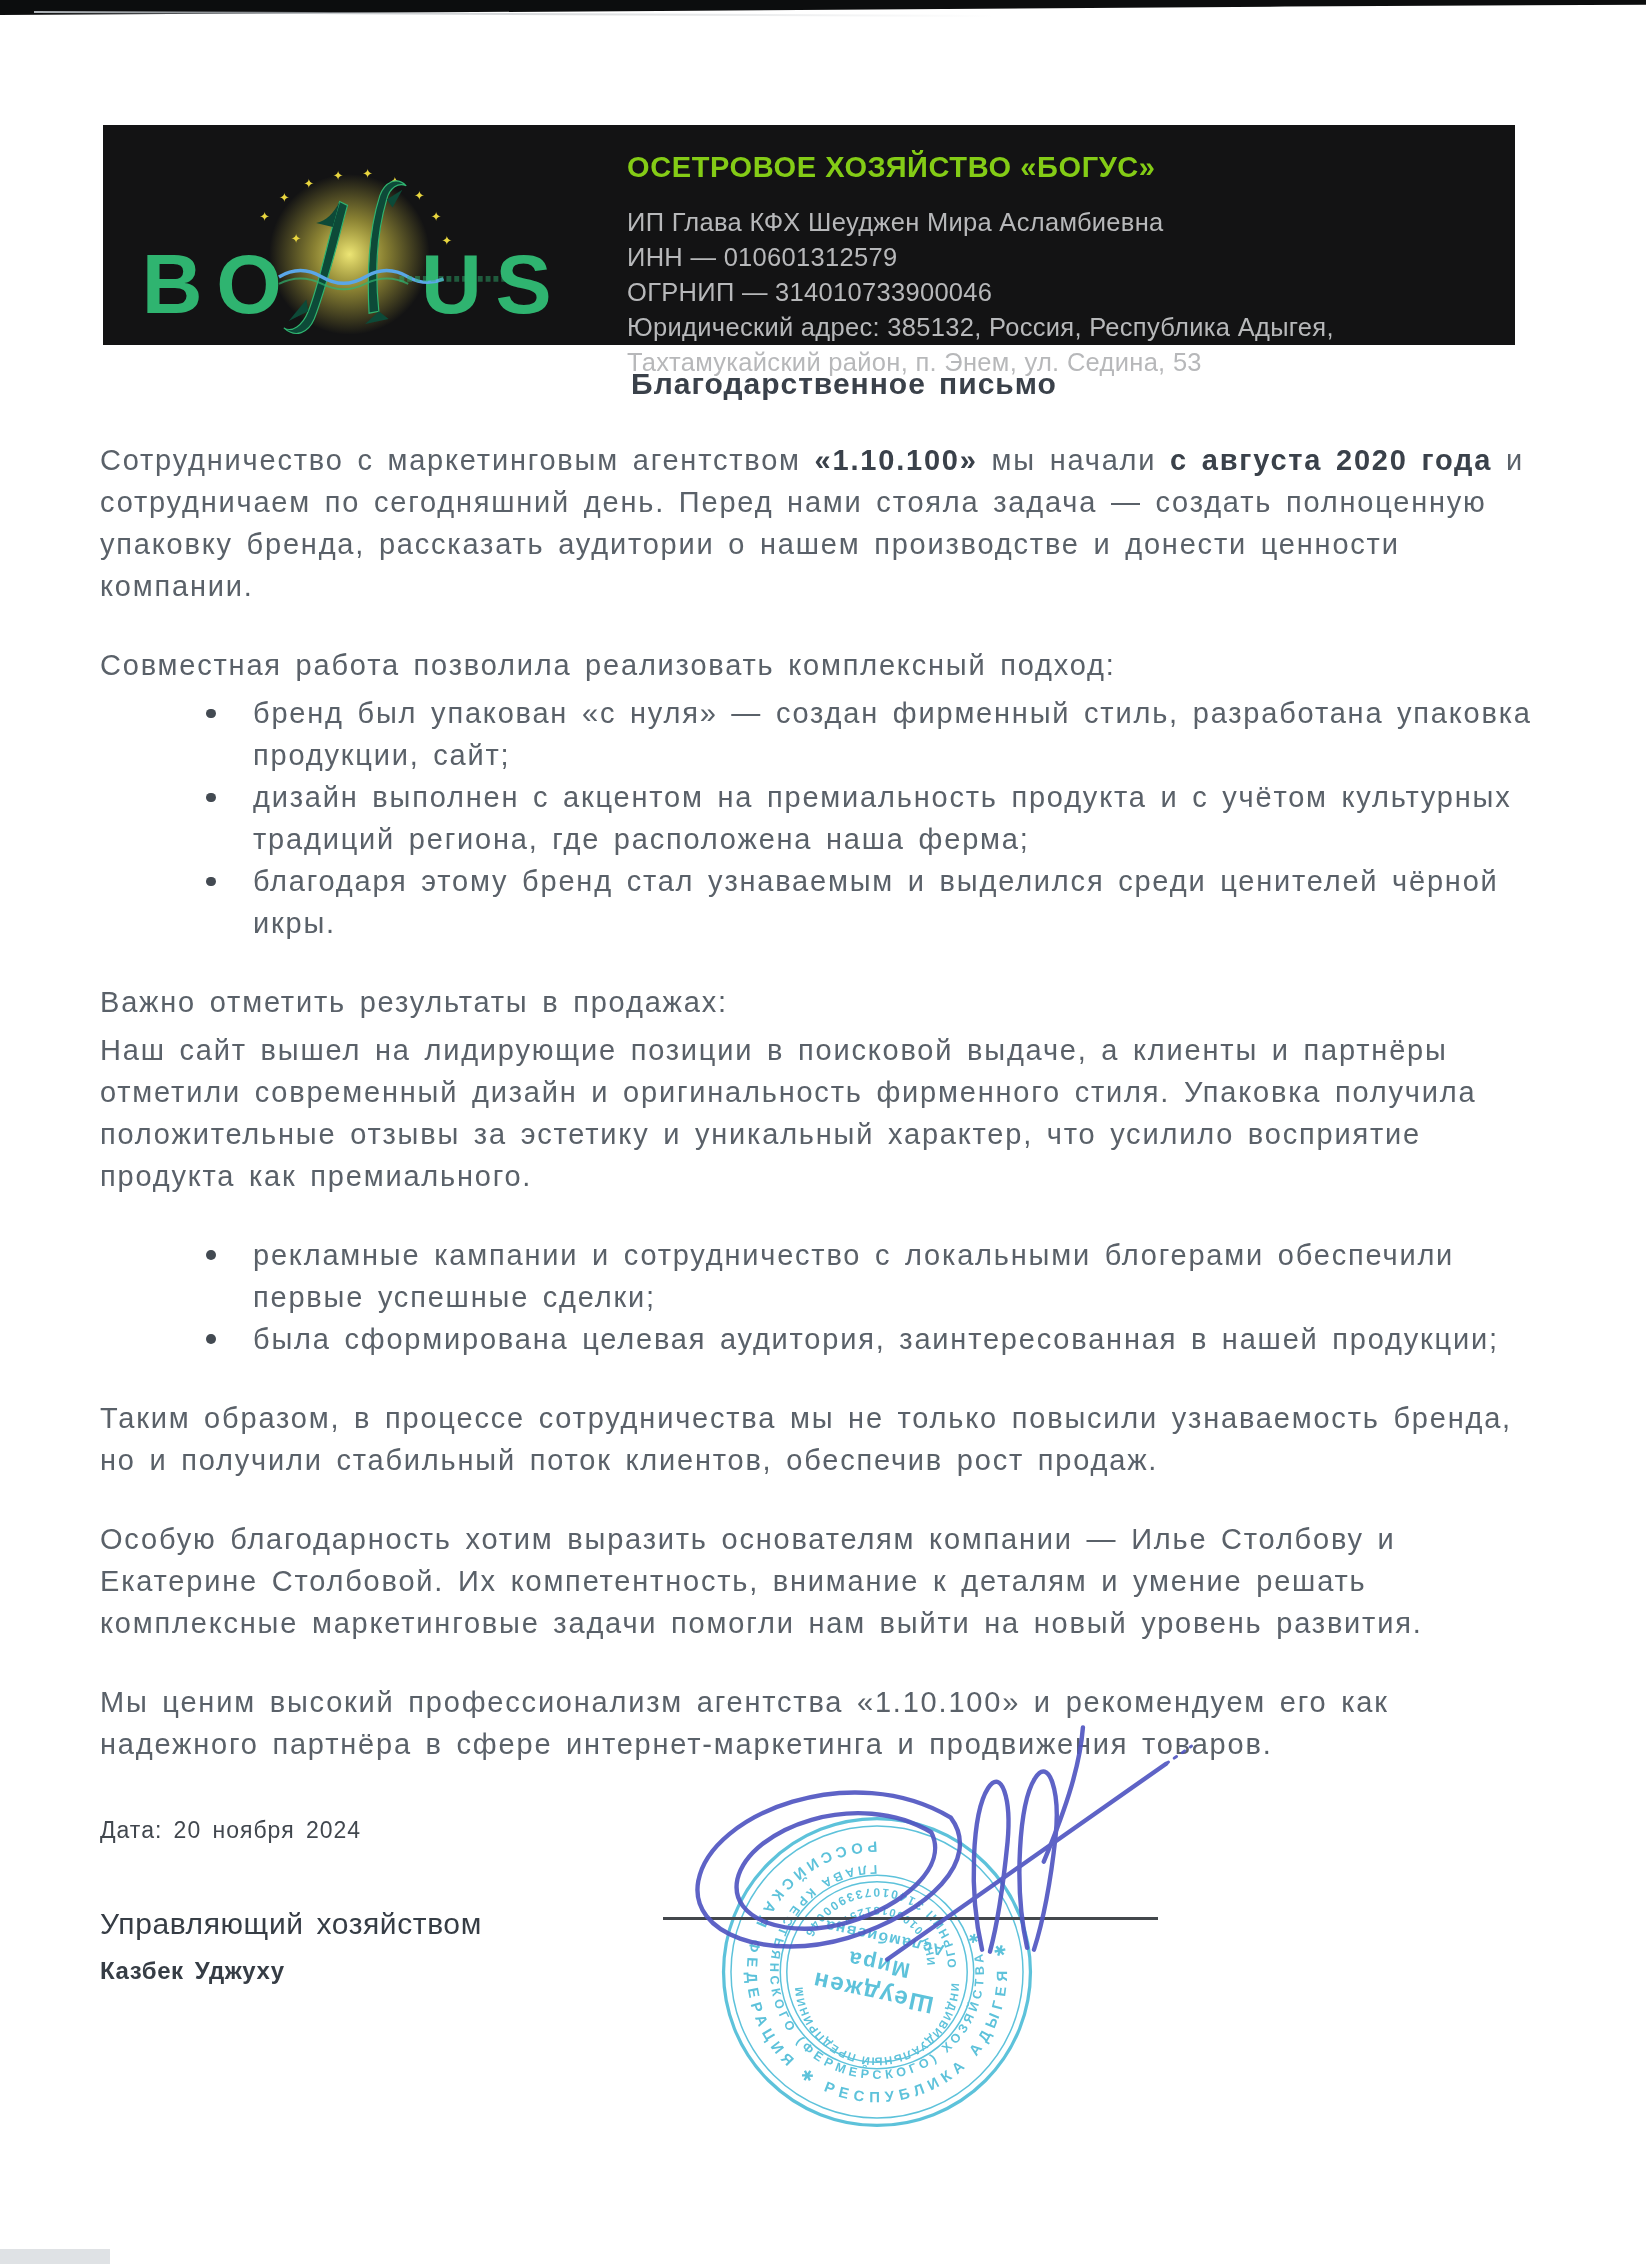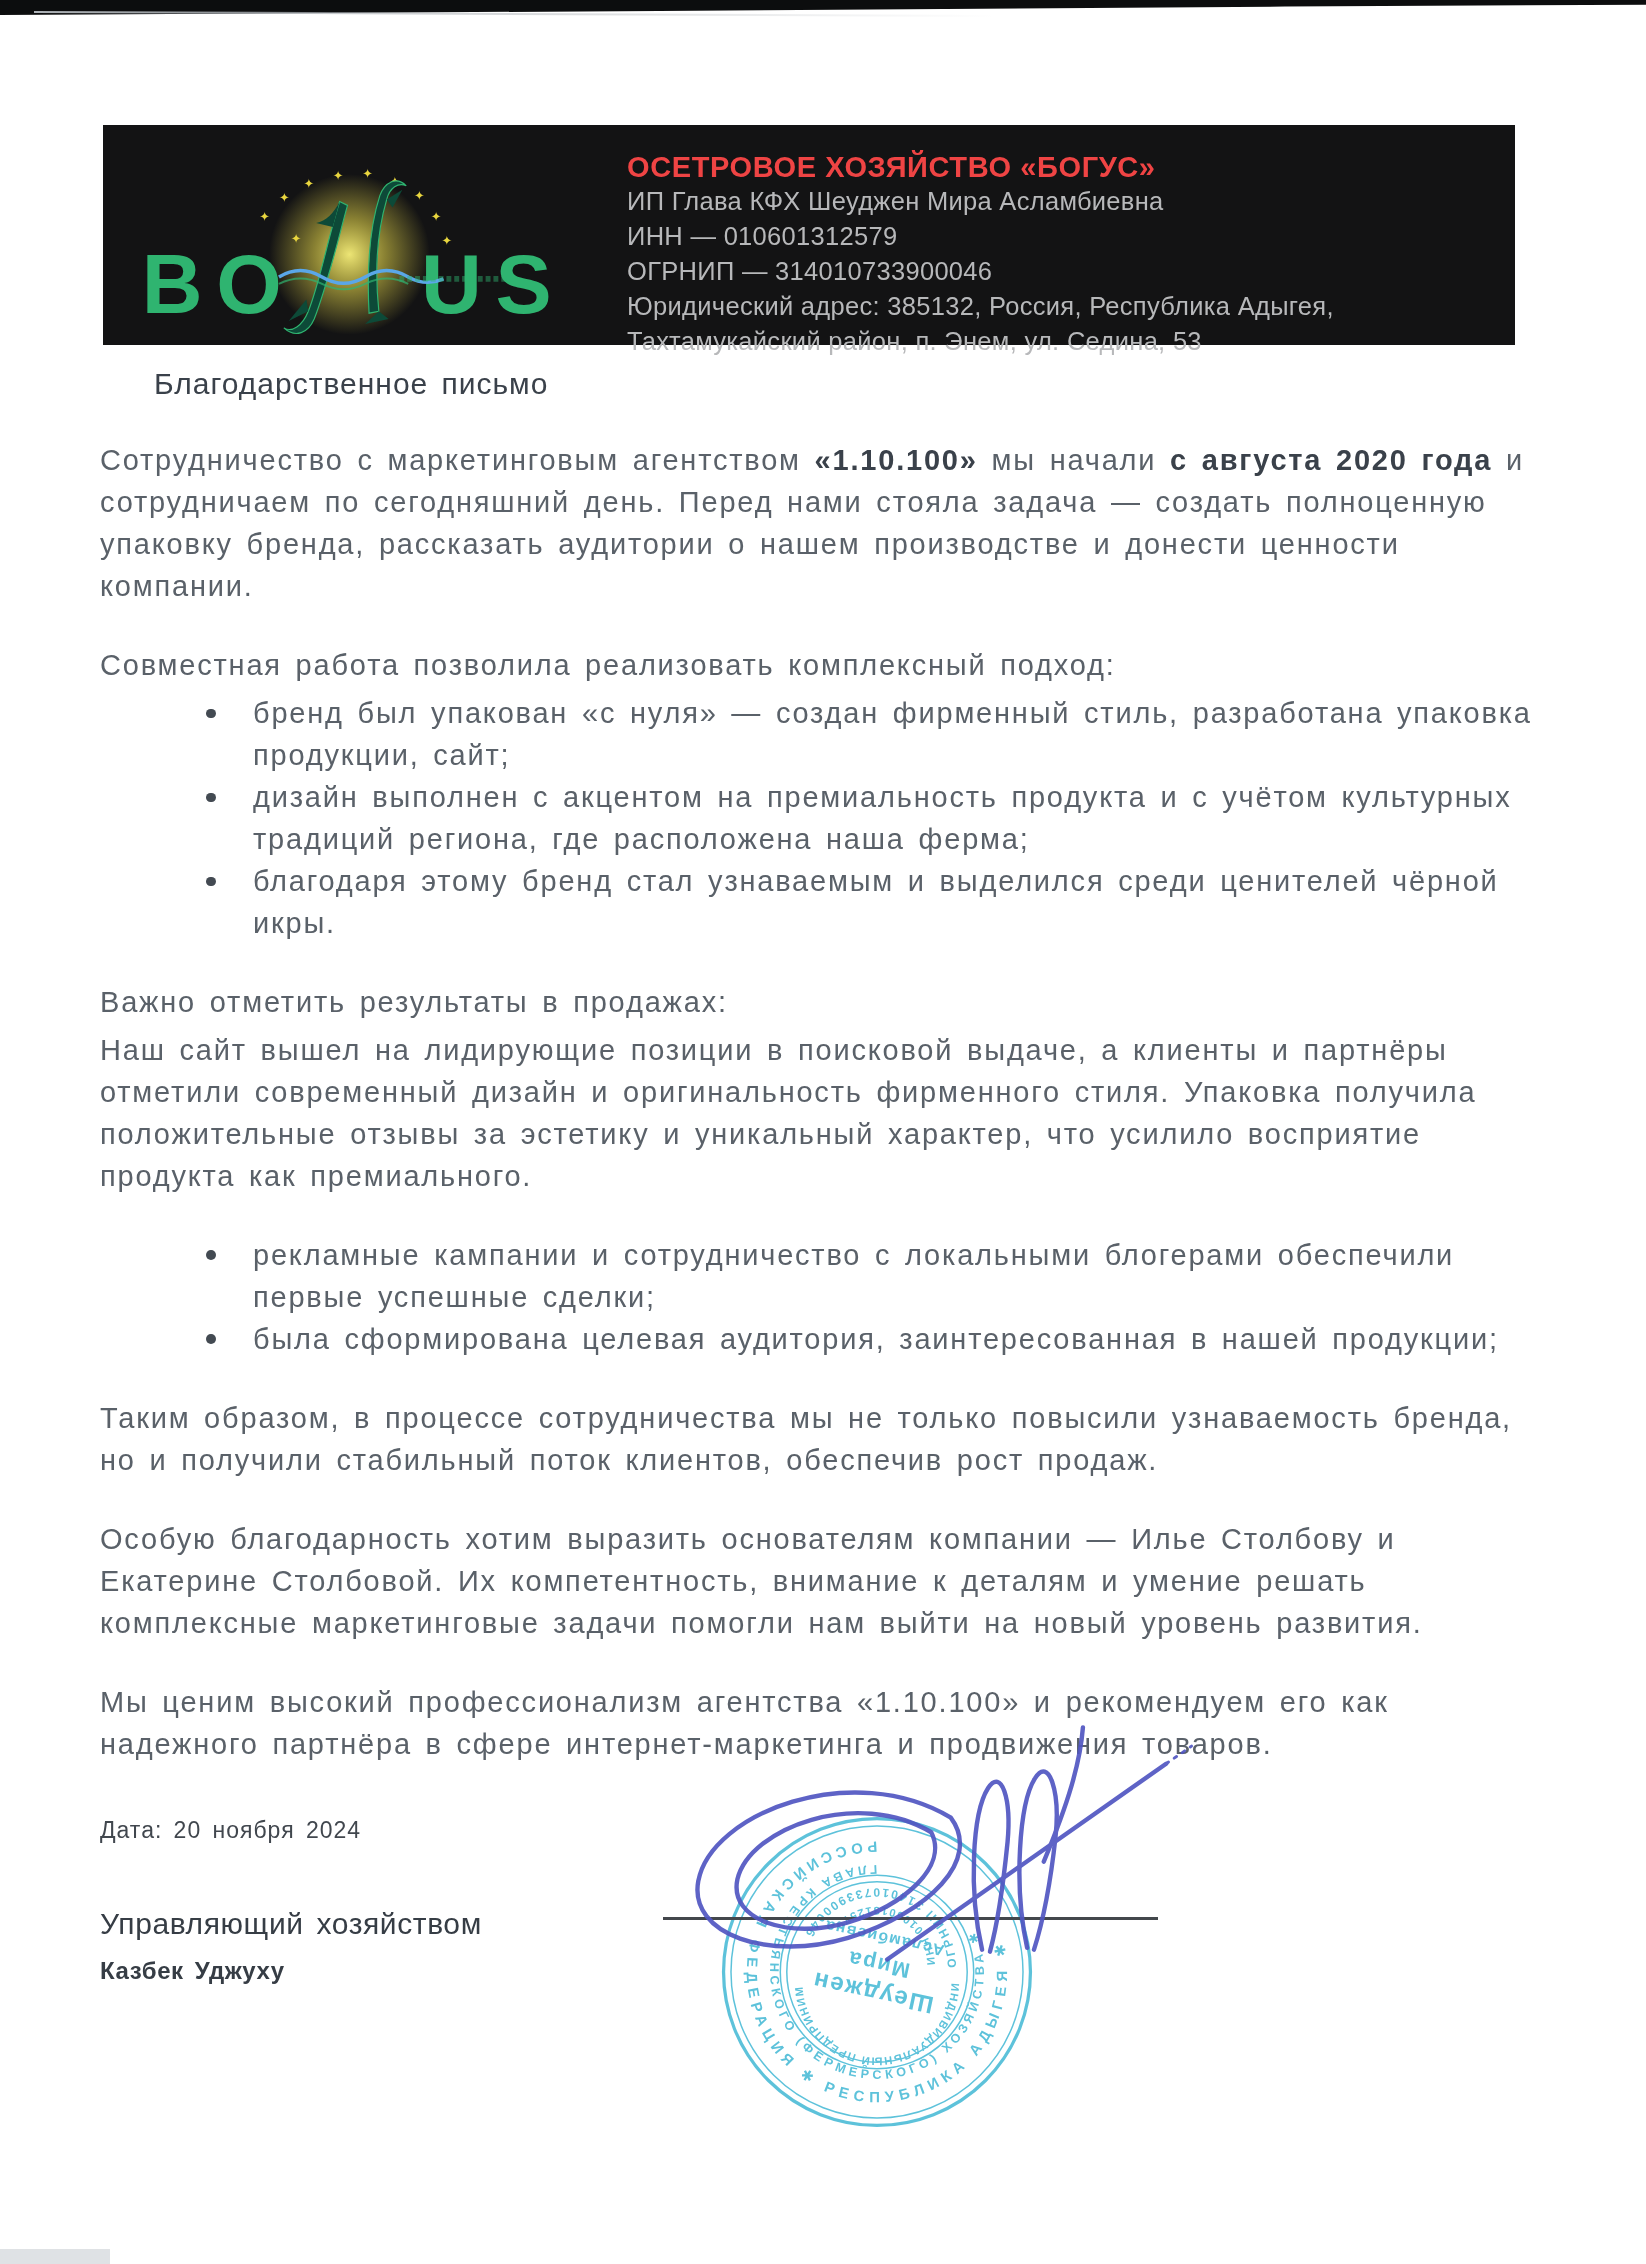--- a/index.html
+++ b/index.html
@@ -11,27 +11,27 @@
   .scan-top{position:absolute;top:0;left:0;width:1647px;height:15.7px;background:#0c0d0e;
     clip-path:polygon(0 0,100% 0,100% 30%,78% 42%,40% 70%,0 95%);}
   .scan-top-line{position:absolute;top:12.7px;left:34px;width:961px;height:2px;
     background:linear-gradient(to right,#aeb3b8,rgba(255,255,255,0));transform:rotate(.25deg);}
   .scan-bottom{position:absolute;left:0;top:2249px;width:110px;height:14.7px;background:#dfe2e5;}
 
   
   .letterhead{position:absolute;left:103px;top:125px;width:1412px;height:220px;background:#131314;}
   .logo{position:absolute;left:29px;top:39px;width:431px;height:172px;}
   .company{position:absolute;left:524px;top:25.5px;width:863px;}
-  .company-name{color:#ef4444;font-size:29px;font-weight:bold;letter-spacing:0.6px;margin-bottom:0;}
+  .company-name{color:#84cc16;font-size:29px;font-weight:bold;letter-spacing:0.6px;margin-bottom:21px;}
   .company-line{color:#b7b8ba;font-size:25.5px;line-height:35px;letter-spacing:0.3px;font-weight:400;}
 
   
   .content{position:absolute;left:100px;top:361px;width:1434px;color:#5a6169;
     font-size:29px;line-height:42px;letter-spacing:1.8px;word-spacing:3.9px;}
-  .title{font-size:30px;line-height:45px;font-weight:normal;color:#3a414a;
+  .title{font-size:30px;line-height:45px;font-weight:bold;color:#3a414a;text-align:center;
     padding-left:54px;letter-spacing:1px;margin:0 0 33px 0;}
   .para{margin:0 0 37px 0;}
   .para b{color:#3a414a;}
   .lead{margin:0 0 5.9px 0;}
   ul.blist{list-style:none;margin:0 0 37px 0;padding:0;}
   ul.blist li{position:relative;padding-left:153px;margin:0;}
   .dot{position:absolute;left:106px;top:16.7px;width:9.8px;height:9.8px;border-radius:50%;background:#434a52;}
 
   .date-line{margin:44px 0 0 0;color:#41474e;font-size:23px;letter-spacing:1px;}
   .sig-position{margin:49px 0 0 0;font-weight:normal;color:#363d45;font-size:30px;line-height:47px;letter-spacing:0.6px;}

